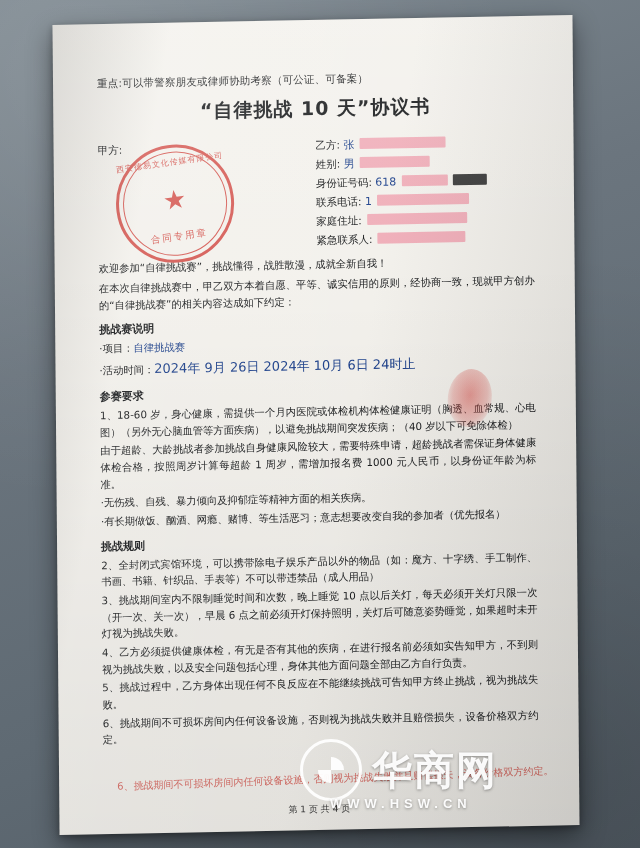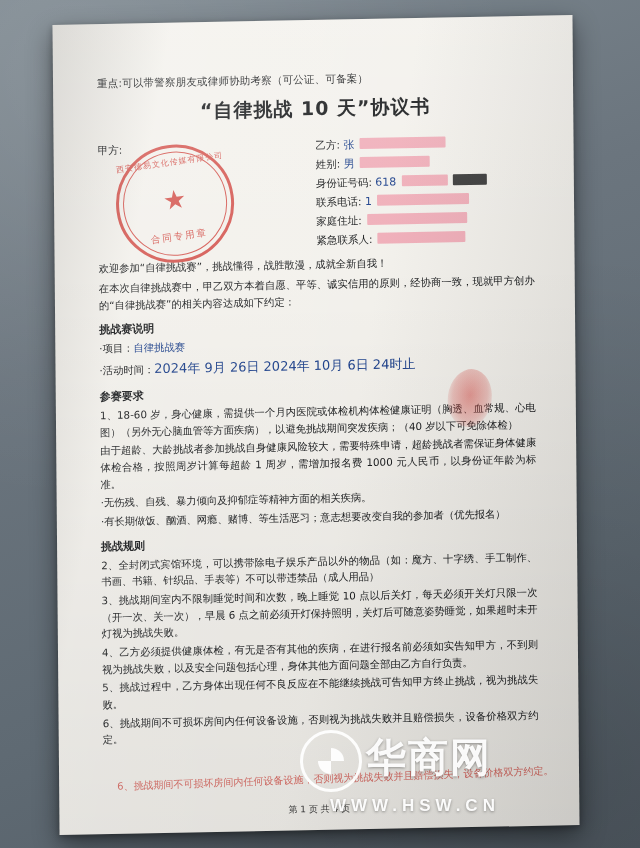--- a/index.html
+++ b/index.html
@@ -100,41 +100,41 @@
   .blue{color:#1b3f8a;}
   .handbig{color:#1b3f8a;font-size:13px;}
 
   .pagefoot{
     position:absolute;left:0;right:0;bottom:14px;text-align:center;font-size:9px;color:#333;
   }
 
   
   #wm{
     position:absolute;left:300px;top:730px;width:330px;height:80px;
-    display:flex;gap:4px;pointer-events:none;
+    display:flex;align-items:center;gap:10px;pointer-events:none;
   }
   #wm .logo{
     width:56px;height:56px;border-radius:50%;
     border:3px solid rgba(255,255,255,.92);
     position:relative;flex:0 0 auto;
   }
   #wm .logo:before{
     content:"";position:absolute;left:50%;top:50%;width:26px;height:26px;
     transform:translate(-50%,-50%);
     border-radius:50%;
     background:
       conic-gradient(rgba(255,255,255,.95) 0 25%, transparent 0 50%, rgba(255,255,255,.95) 0 75%, transparent 0);
   }
   #wm .wtext{
     color:rgba(255,255,255,.95);font-size:40px;font-weight:bold;letter-spacing:2px;
     text-shadow:0 1px 3px rgba(0,0,0,.35);
   }
   #wmurl{
     position:absolute;left:330px;top:796px;
-    color:rgba(255,255,255,.95);font-size:17px;letter-spacing:5px;font-weight:bold;
+    color:rgba(255,255,255,.95);font-size:13px;letter-spacing:5px;font-weight:bold;
     text-shadow:0 1px 3px rgba(0,0,0,.35);
   }
   
   #redline{
     position:absolute;left:58px;right:16px;bottom:44px;
     color:#d1473f;font-size:10px;opacity:.8;transform:rotate(-1deg);
     white-space:nowrap;overflow:hidden;
   }
 </style>
 </head>

